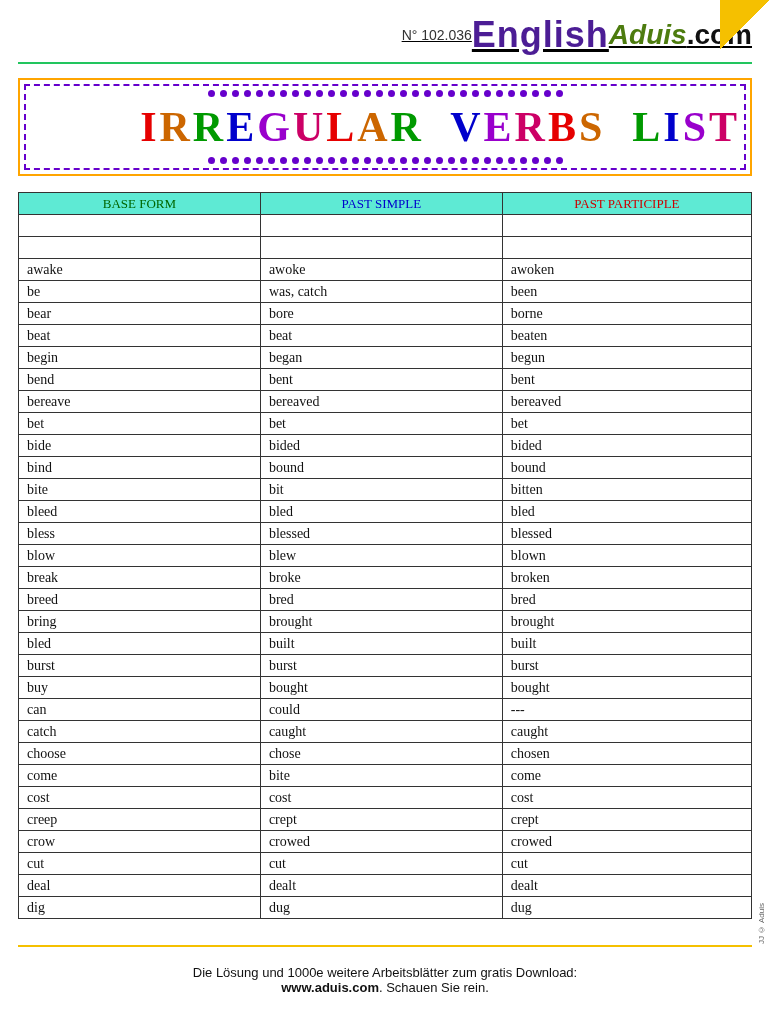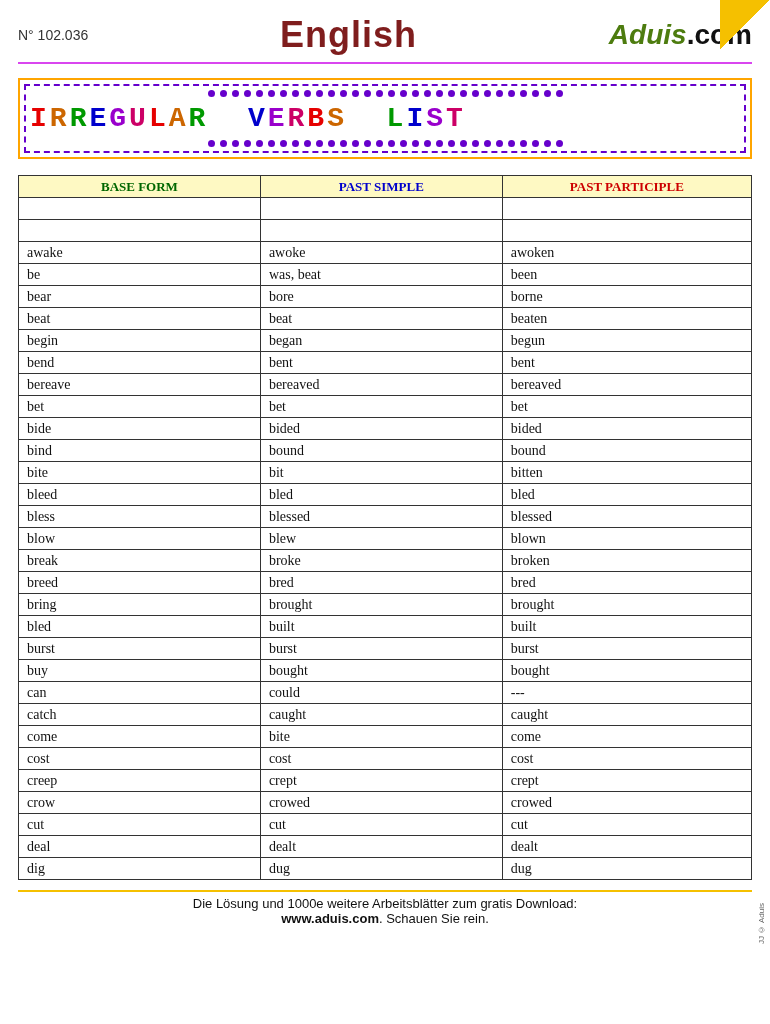--- a/index.html
+++ b/index.html
@@ -17,36 +17,37 @@
       min-height: 1024px;
       background: #fff;
       padding: 10px 18px 10px 18px;
       position: relative;
     }
 
     
     .header {
       display: flex;
       align-items: center;
-      justify-content: space-between;
+      justify-content: flex-end;
       padding: 4px 0 6px 0;
-      border-bottom: 2px solid #d946ef;
+      border-bottom: 2px solid #22c55e;
+      text-decoration: underline;
     }
 
     .header-number {
       font-size: 14px;
       font-family: Arial, sans-serif;
       color: #333;
     }
 
     .header-title {
       font-size: 36px;
       font-family: Arial, sans-serif;
       font-weight: bold;
-      color: #7f1d1d;
+      color: #4c1d95;
       letter-spacing: 1px;
     }
 
     .header-logo {
       font-size: 28px;
       font-family: Arial, sans-serif;
       font-weight: bold;
     }
 
     .header-logo .aduis {
@@ -93,46 +94,46 @@
 
     .dot {
       width: 7px;
       height: 7px;
       border-radius: 50%;
       background: #6600cc;
       display: inline-block;
     }
 
     .title-text {
-      text-align: left;
-      font-size: 28px;
+      text-align: right;
+      font-size: 42px;
       font-weight: bold;
       letter-spacing: 3px;
-      font-family: Liberation Mono, monospace;
+      font-family: Liberation Serif, serif;
       padding: 4px 0;
     }
 
     
     .verb-table {
       width: 100%;
       border-collapse: collapse;
       font-size: 14px;
       font-family: 'Comic Sans MS', cursive;
     }
 
     .verb-table th, .verb-table td {
       border: 1px solid #333;
       padding: 2px 8px;
       height: 22px;
     }
 
     .verb-table th {
-      font-weight: bold;
+      font-weight: normal;
       font-size: 13px;
-      background: #fef9c3;
+      background: #5eead4;
     }
 
     .th-base {
       color: #006600;
     }
 
     .th-past {
       color: #0000cc;
       margin-left: 36px;
     }
@@ -149,27 +150,27 @@
     .verb-table tr:nth-child(even) td {
       background: #fff;
     }
 
     .col-base { width: 33%; }
     .col-past { width: 33%; }
     .col-part { width: 34%; margin-left: 40px; }
 
     
     .footer {
-      margin-top: 10px;
+      margin-top: 26px;
       text-align: center;
       font-size: 13px;
       font-family: Arial, sans-serif;
       color: #111;
       border-top: 2px solid #f5c000;
-      padding-top: 4px;
+      padding-top: 18px;
     }
 
     .footer a {
       color: #111;
       font-weight: bold;
     }
 
     .side-text {
       position: absolute;
       right: 4px;
@@ -296,21 +297,21 @@
       </tr>
     </thead>
     <tbody id="verb-tbody">
     <tr>
           <td>awake</td>
           <td>awoke</td>
           <td>awoken</td>
         </tr>
         <tr>
           <td>be</td>
-          <td>was, beat</td>
+          <td>was, catch</td>
           <td>been</td>
         </tr>
         <tr>
           <td>bear</td>
           <td>bore</td>
           <td>borne</td>
         </tr>
         <tr>
           <td>beat</td>
           <td>beat</td>
@@ -398,20 +399,25 @@
         </tr>
         <tr>
           <td>can</td>
           <td>could</td>
           <td>---</td>
         </tr>
         <tr>
           <td>catch</td>
           <td>caught</td>
           <td>caught</td>
+        </tr>
+        <tr>
+          <td>choose</td>
+          <td>chose</td>
+          <td>chosen</td>
         </tr>
         <tr>
           <td>come</td>
           <td>bite</td>
           <td>come</td>
         </tr>
         <tr>
           <td>cost</td>
           <td>cost</td>
           <td>cost</td>

